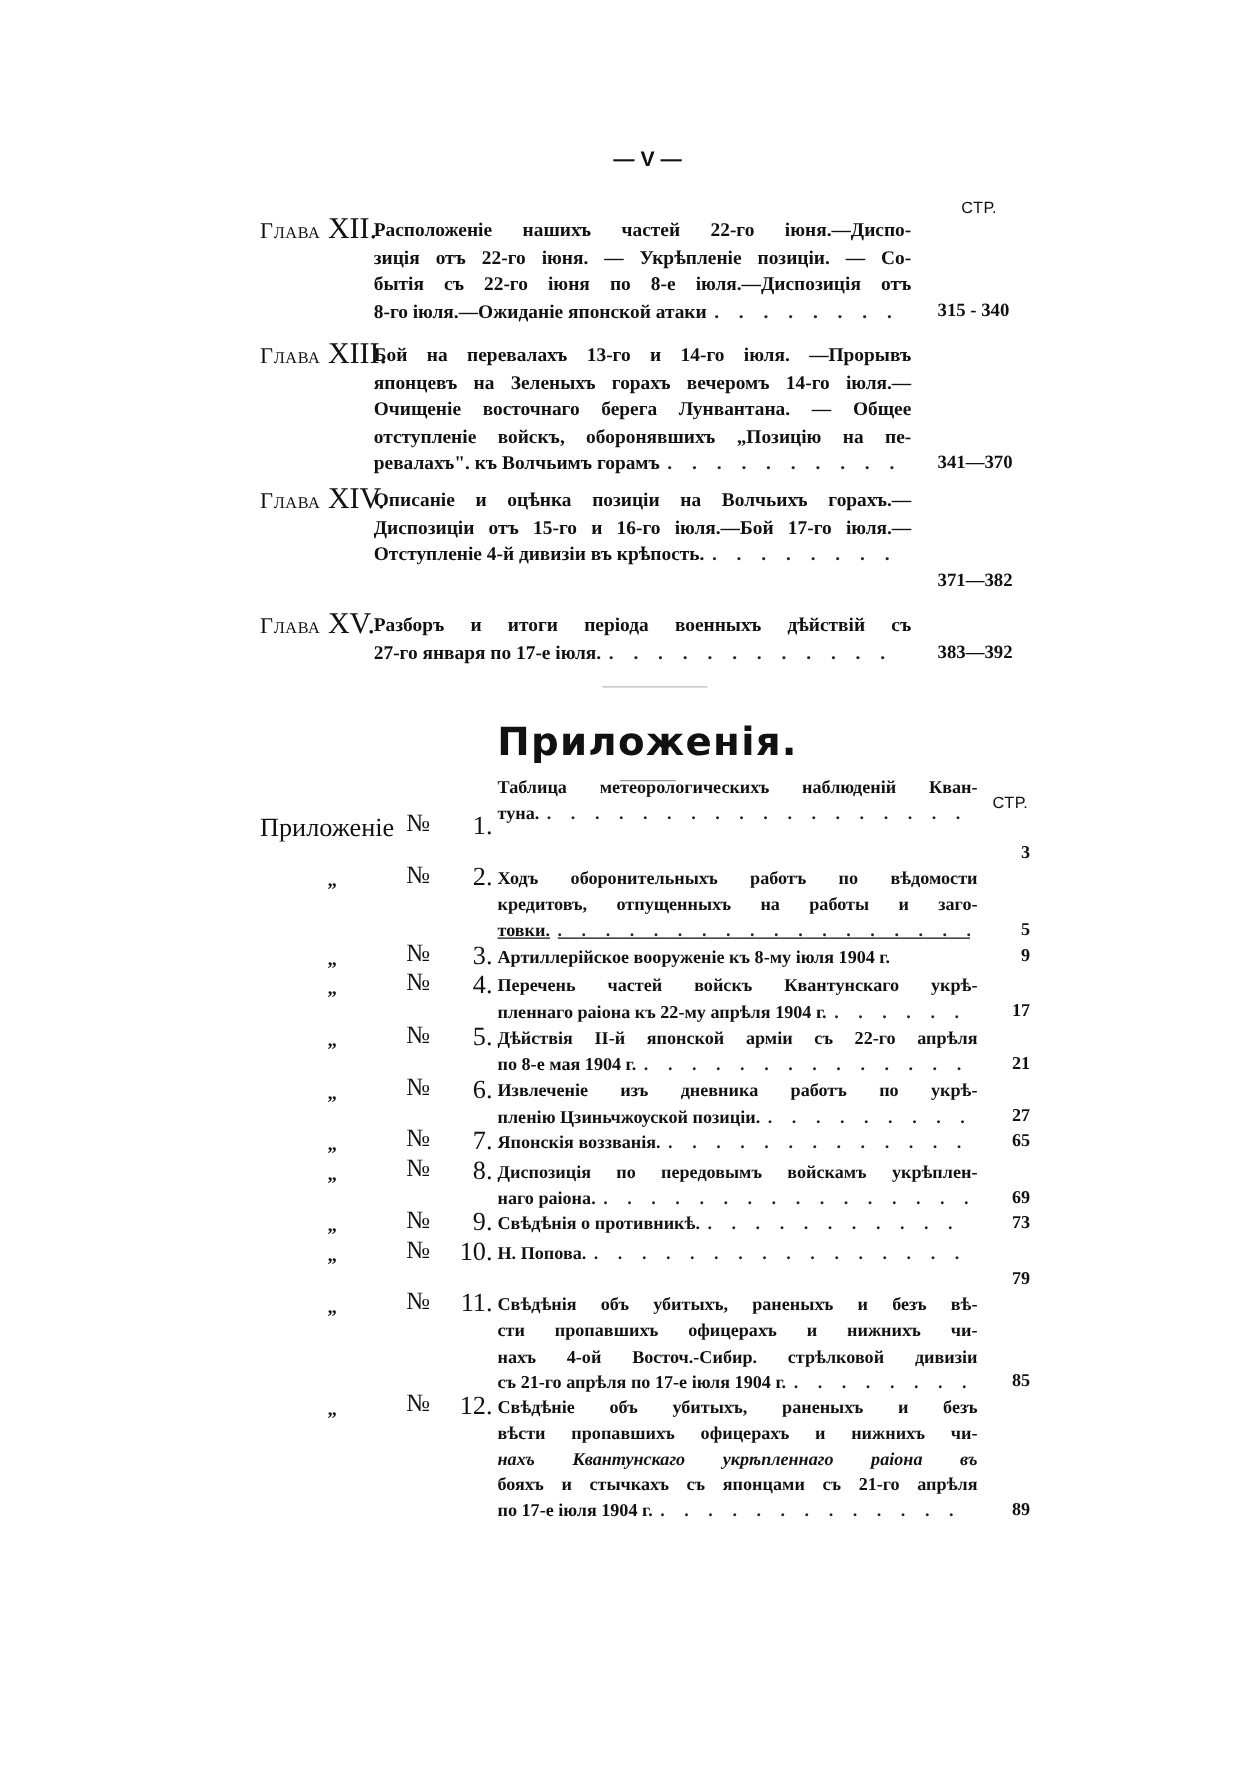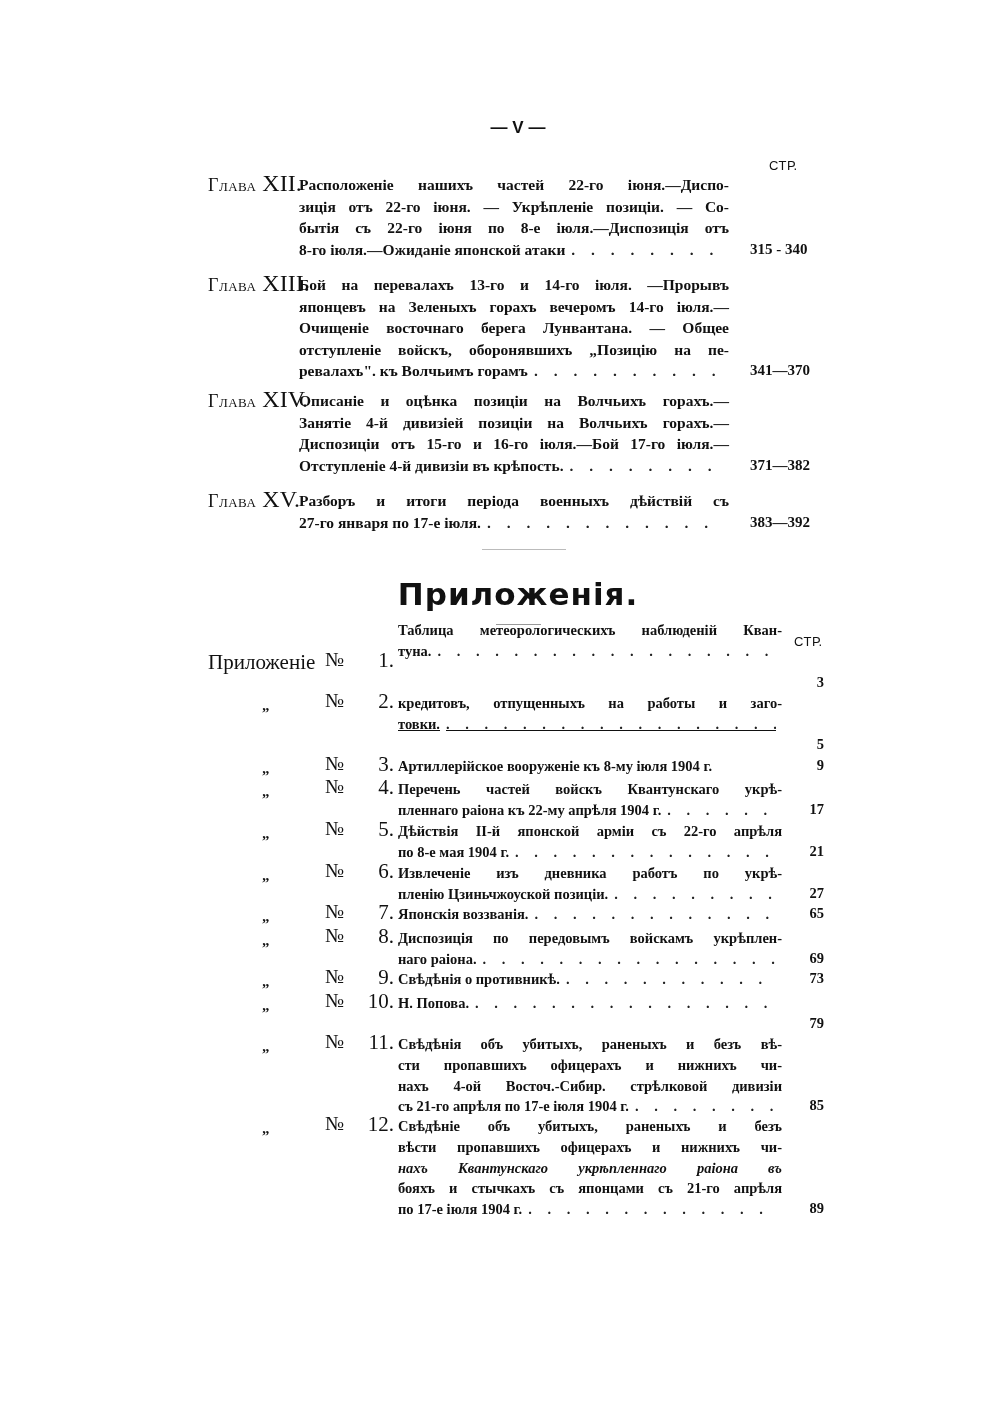--- a/index.html
+++ b/index.html
@@ -80,21 +80,20 @@
           <span class="txt">ревалахъ". къ Волчьимъ горамъ</span>
           <span class="dots">. . . . . . . . . . . . . . . . . . . . . . . . . .</span>
         </div>
       </div>
       <div class="pageref" style="left: 542px; top: 92px;">341—370</div>
     </div>
     <div class="chapter" style="top: 386px; height: 96px;">
       <div class="label"><span class="word">Глава</span><span class="roman">XIV.</span></div>
       <div class="lines" style="left: 91px; top: 4px; width: 430px;">
         <div class="line just">Описаніе и оцѣнка позиціи на Волчьихъ горахъ.—</div>
-        <div class="line just">Занятіе 4-й дивизіей позиціи на Волчьихъ горахъ.—</div>
         <div class="line just">Диспозиціи отъ 15-го и 16-го іюля.—Бой 17-го іюля.—</div>
         <div class="line lastline">
           <span class="txt">Отступленіе 4-й дивизіи въ крѣпость.</span>
           <span class="dots">. . . . . . . . . . . . . . . . . . . . . . . . . .</span>
         </div>
       </div>
       <div class="pageref" style="left: 542px; top: 70.5px;">371—382</div>
     </div>
     <div class="chapter" style="top: 486px; height: 53px;">
       <div class="label"><span class="word">Глава</span><span class="roman">XV.</span></div>
@@ -126,20 +125,21 @@
       <div class="line lastline" style="height: 20.8px;">
         <span class="txt">туна.</span>
         <span class="dots">. . . . . . . . . . . . . . . . . . . . . . . . . .</span>
       </div>
     </div>
     <div class="apx-page" style="top: 673.8px;">3</div>
     <div class="ditto" style="top: 697px;">„</div>
     <div class="numsign" style="top: 689px;">№</div>
     <div class="apxnum" style="top: 689px; left: 364px;">2.</div>
     <div class="apx-lines" style="top: 693px;">
+      <div class="line just" style="height: 20.8px;">Ходъ оборонительныхъ работъ по вѣдомости</div>
       <div class="line just" style="height: 20.8px;">кредитовъ, отпущенныхъ на работы и заго-</div>
       <div class="line lastline" style="height: 20.8px; text-decoration: underline;">
         <span class="txt">товки.</span>
         <span class="dots">. . . . . . . . . . . . . . . . . . . . . . . . . .</span>
       </div>
     </div>
     <div class="apx-page" style="top: 735.6px;">5</div>
     <div class="ditto" style="top: 760px;">„</div>
     <div class="numsign" style="top: 752px;">№</div>
     <div class="apxnum" style="top: 752px; left: 364px;">3.</div>

